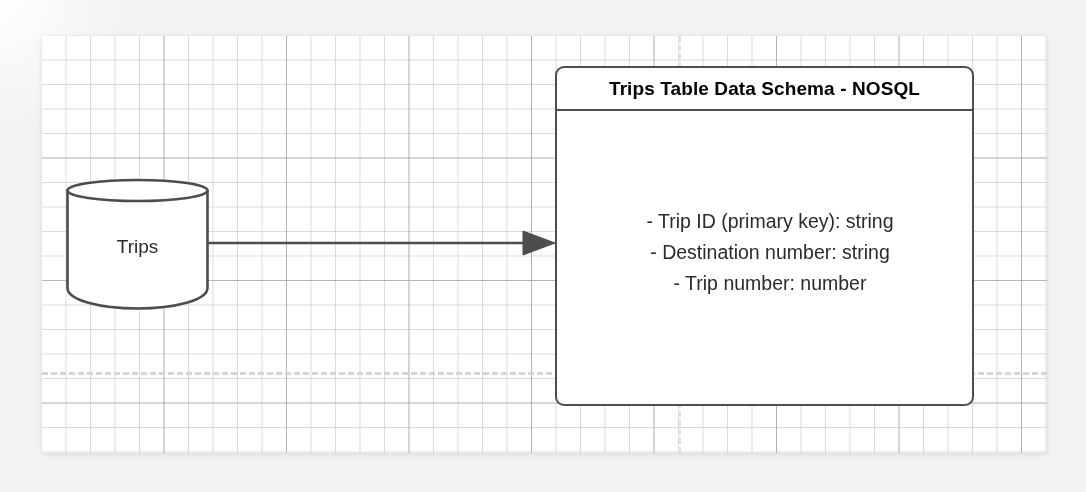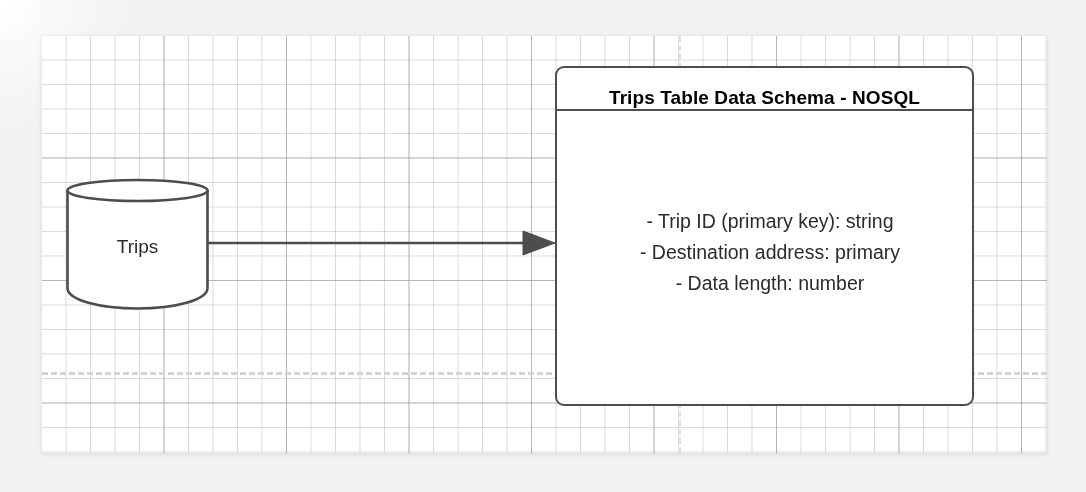--- a/index.html
+++ b/index.html
@@ -105,21 +105,21 @@
     box-sizing: border-box;
     background: #ffffff;
     border: 2.5px solid #4d4d4d;
     border-radius: 9px;
   }
   #schema-header {
     height: 43px;
     box-sizing: border-box;
     border-bottom: 2.5px solid #4d4d4d;
     display: flex;
-    align-items: flex-end;
+    align-items: center;
     justify-content: center;
   }
   #schema-header .title {
     font-size: 19px;
     font-weight: bold;
     color: #000000;
     letter-spacing: 0.1px;
     font-family: "Liberation Sans", sans-serif;
   }
   #schema-body {
@@ -166,20 +166,20 @@
       </svg>
     </div>
 
     <div id="schema-box">
       <div id="schema-header">
         <span class="title">Trips Table Data Schema - NOSQL</span>
       </div>
       <div id="schema-body">
         <div id="schema-fields">
           <span class="field-line">- Trip ID (primary key): string</span>
-          <span class="field-line">- Destination address: primary</span>
-          <span class="field-line">- Data length: number</span>
+          <span class="field-line">- Destination number: string</span>
+          <span class="field-line">- Trip number: number</span>
         </div>
       </div>
     </div>
 
   </div>
 </div>
 
 </body></html>

